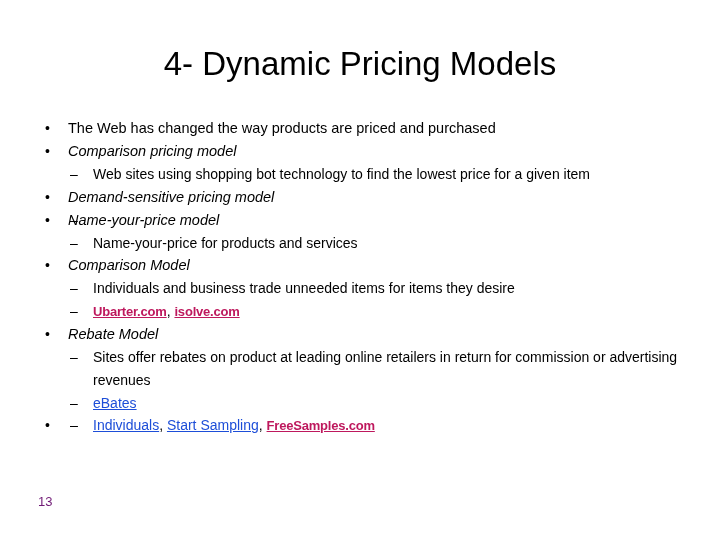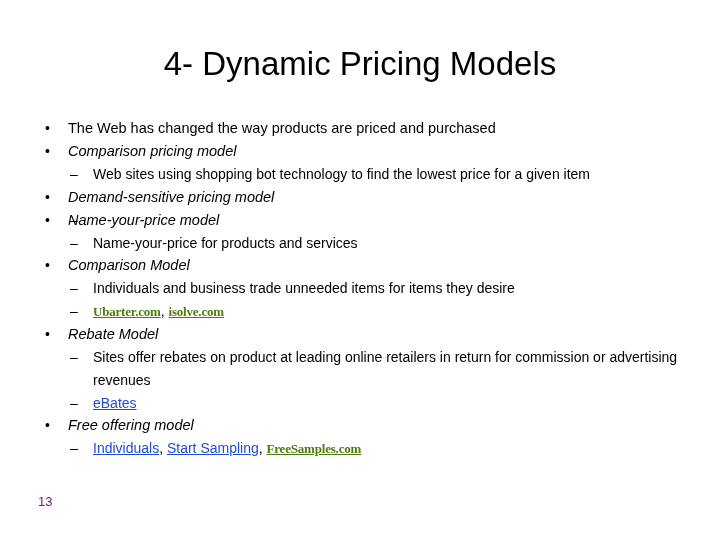--- a/index.html
+++ b/index.html
@@ -83,24 +83,24 @@
     line-height: 22.6px;
     color: #000000;
   }
 
   .link {
     color: #1d4ed8;
     text-decoration: underline;
     text-underline-offset: 1px;
   }
   .link-mono {
-    color: #4d7c0f;
+    color: #be185d;
     text-decoration: underline;
     text-underline-offset: 1px;
-    font-family: Liberation Serif, serif;
+    font-family: Liberation Sans, sans-serif;
     font-weight: bold;
     font-size: 13px;
     letter-spacing: -0.2px;
     text-align: right;
   }
   .sep {
     color: #000000;
     text-decoration: none;
   }
 
@@ -127,20 +127,20 @@
       <div class="lvl1 italic"><span class="marker">•</span><span class="txt">Demand-sensitive pricing model</span></div>
       <div class="lvl2"><span class="marker">–</span></div>
       <div class="lvl1 italic"><span class="marker">•</span><span class="txt">Name-your-price model</span></div>
       <div class="lvl2"><span class="marker">–</span><span class="txt">Name-your-price for products and services</span></div>
       <div class="lvl1 italic"><span class="marker">•</span><span class="txt">Comparison Model</span></div>
       <div class="lvl2"><span class="marker">–</span><span class="txt">Individuals and business trade unneeded items for items they desire</span></div>
       <div class="lvl2"><span class="marker">–</span><span class="txt"><a href="#" class="link-mono">Ubarter.com</a><span class="sep">, </span><a href="#" class="link-mono">isolve.com</a></span></div>
       <div class="lvl1 italic"><span class="marker">•</span><span class="txt">Rebate Model</span></div>
       <div class="lvl2"><span class="marker">–</span><span class="txt">Sites offer rebates on product at leading online retailers in return for commission or advertising revenues</span></div>
       <div class="lvl2"><span class="marker">–</span><span class="txt"><a href="#" class="link">eBates</a></span></div>
-      <div class="lvl1 italic"><span class="marker">•</span><span class="txt">Free offering model</span></div>
+      <div class="lvl1 italic"><span class="marker">•</span></div>
       <div class="lvl2"><span class="marker">–</span></div>
       <div class="lvl2"><span class="marker">–</span><span class="txt"><a href="#" class="link">Individuals</a><span class="sep">, </span><a href="#" class="link">Start Sampling</a><span class="sep">, </span><a href="#" class="link-mono">FreeSamples.com</a></span></div>
     </div>
 
   <div class="page-number">13</div>
 
 </div>
 
 </body></html>

